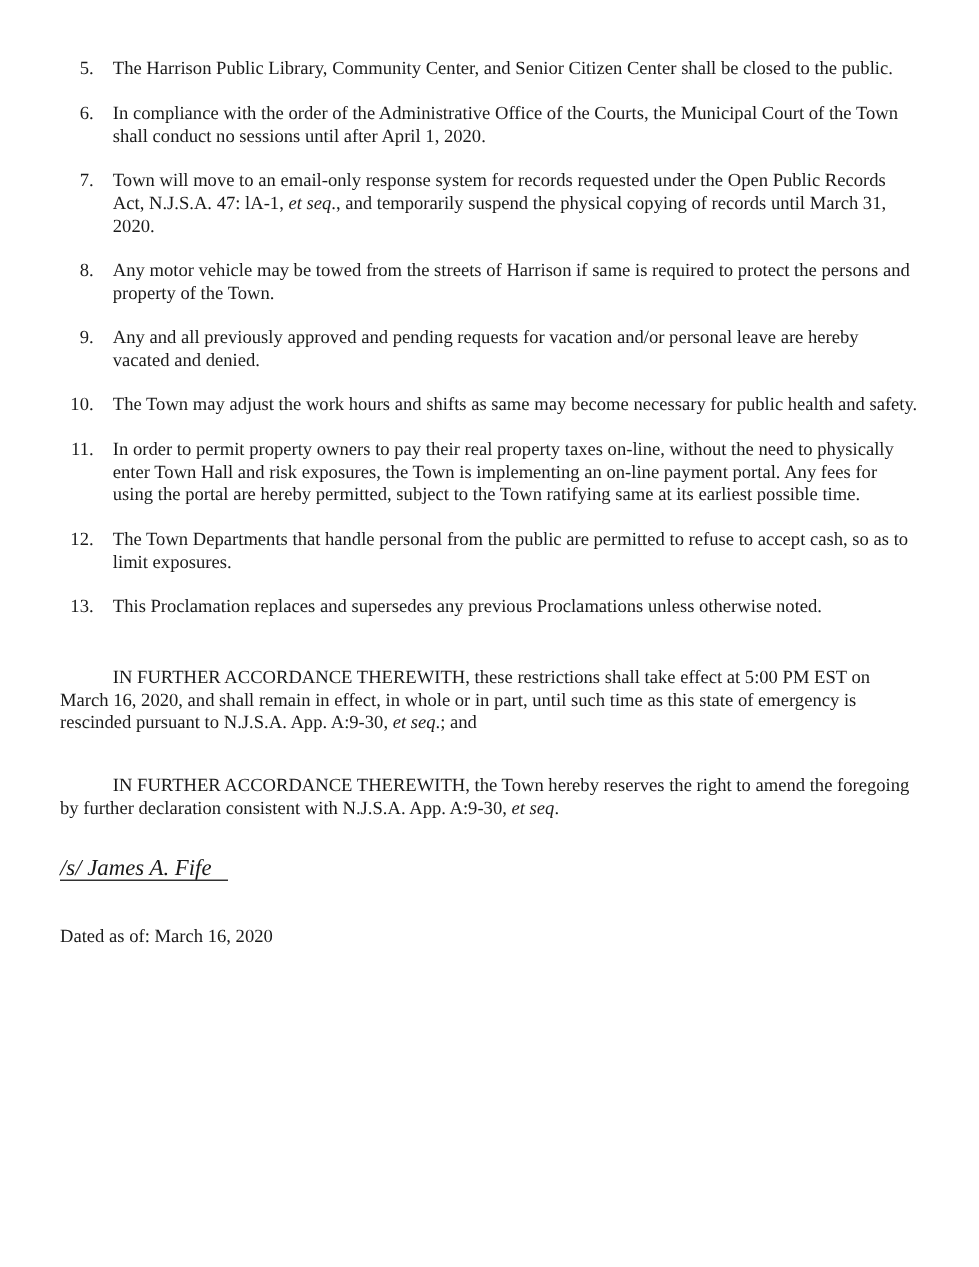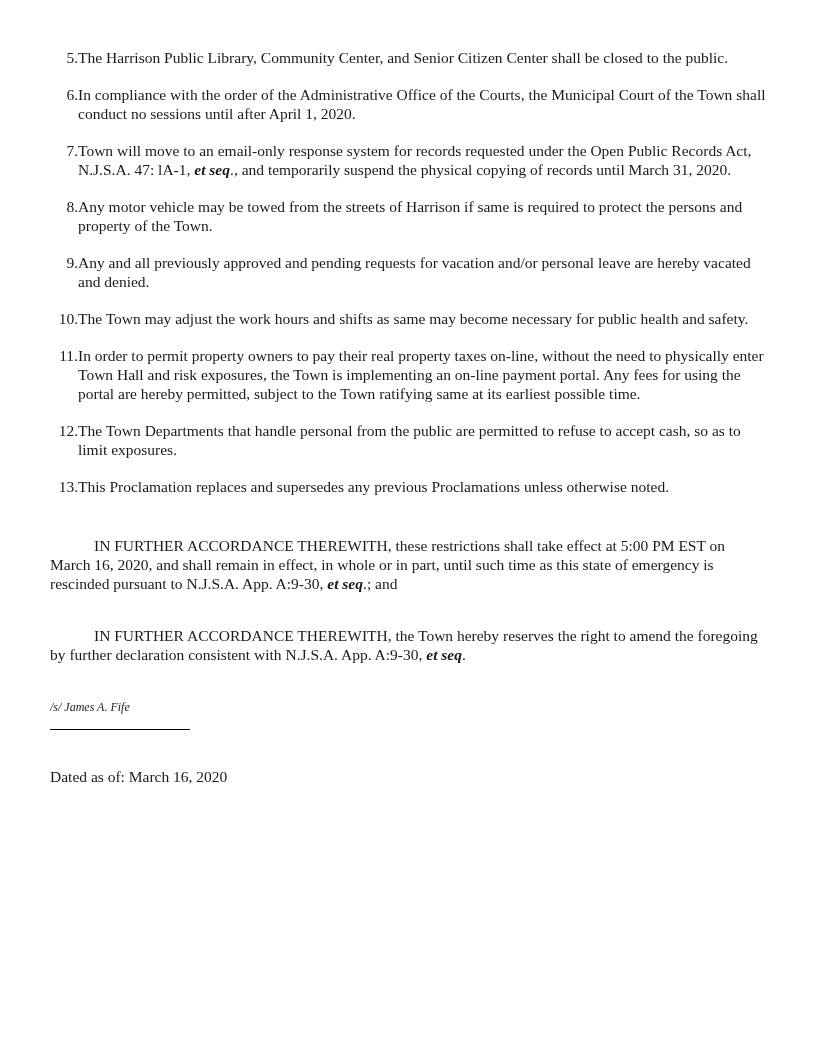--- a/index.html
+++ b/index.html
@@ -26,42 +26,43 @@
     margin-bottom: 18px;
   }
   .doc-item .num {
     flex: 0 0 28px;
     width: 28px;
     text-align: right;
     white-space: nowrap;
   }
   .doc-item .itext {
     flex: 1;
+    margin-left: 16px;
   }
   .para {
     font-size: 15.5px;
     line-height: 19px;
     text-indent: 44px;
   }
   .para.first { margin-top: 40px; }
   .para.second { margin-top: 33px; }
-  .etseq { font-style: italic; font-weight: bold; }
+  .etseq { font-style: italic; }
   .sig-row {
     display: flex;
     margin-top: 33px;
   }
   .sig-col-left { width: 428px; }
   .sig-col-right { flex: 1; }
   .sig-line {
     display: inline-block;
     border-bottom: 1.5px solid #000000;
     font-style: italic;
-    font-size: 12px;
+    font-size: 19px;
     line-height: 15px;
-    padding-bottom: 14px;
+    padding-bottom: 2px;
     white-space: nowrap;
   }
   .sig-line.left { width: 140px; }
   .sig-line.right { width: 240px; }
   .sig-name {
     font-size: 15.5px;
     line-height: 19px;
     margin-top: 2px;
   }
   .dated {

